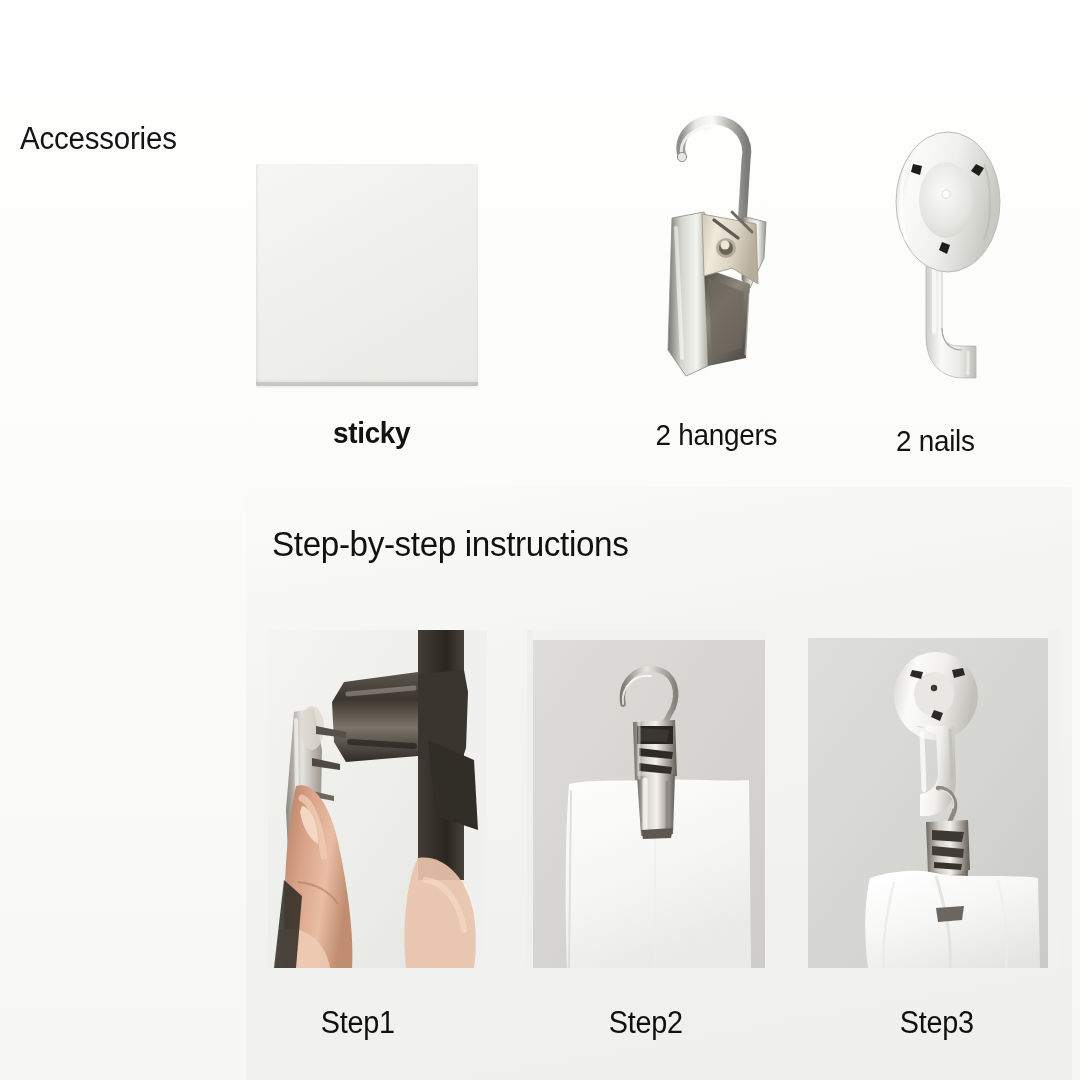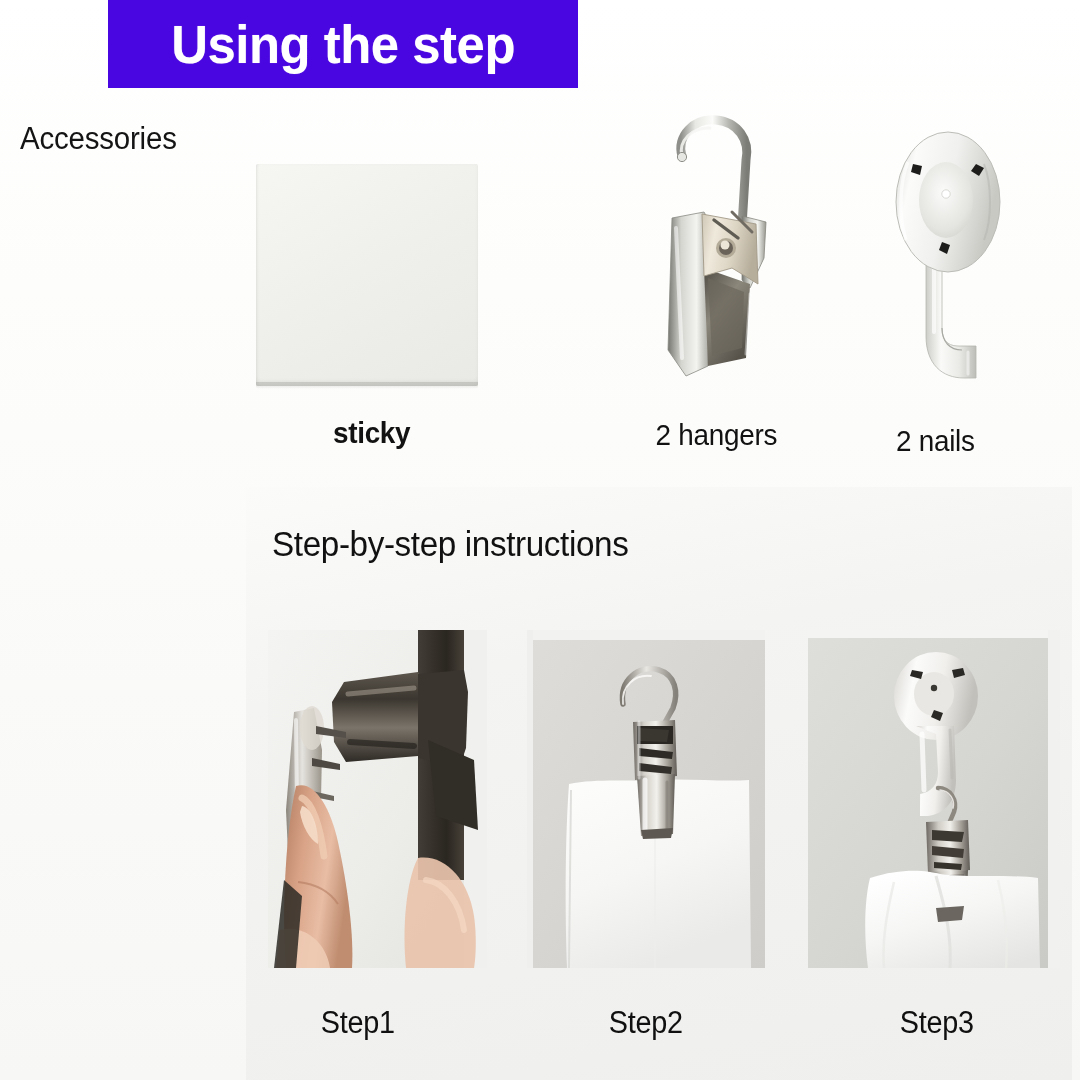--- a/index.html
+++ b/index.html
@@ -165,23 +165,20 @@
 
   svg { display: block; overflow: visible; }
 </style>
 </head>
 <body>
 
 <div id="page">
 
   <div class="paper-tint"></div>
 
-  <div class="title-banner">
-    <span class="title-text">Using the step</span>
-  </div>
 
   <div class="accessories-heading">Accessories</div>
 
   <div class="sticky-pad"></div>
 
   <div class="hanger-wrap">
     <svg viewBox="0 0 160 282" width="160" height="282">
       <defs>
         <linearGradient id="steelHook" x1="0" y1="0" x2="1" y2="0">
           <stop offset="0%" stop-color="#8e8e8a"></stop>

